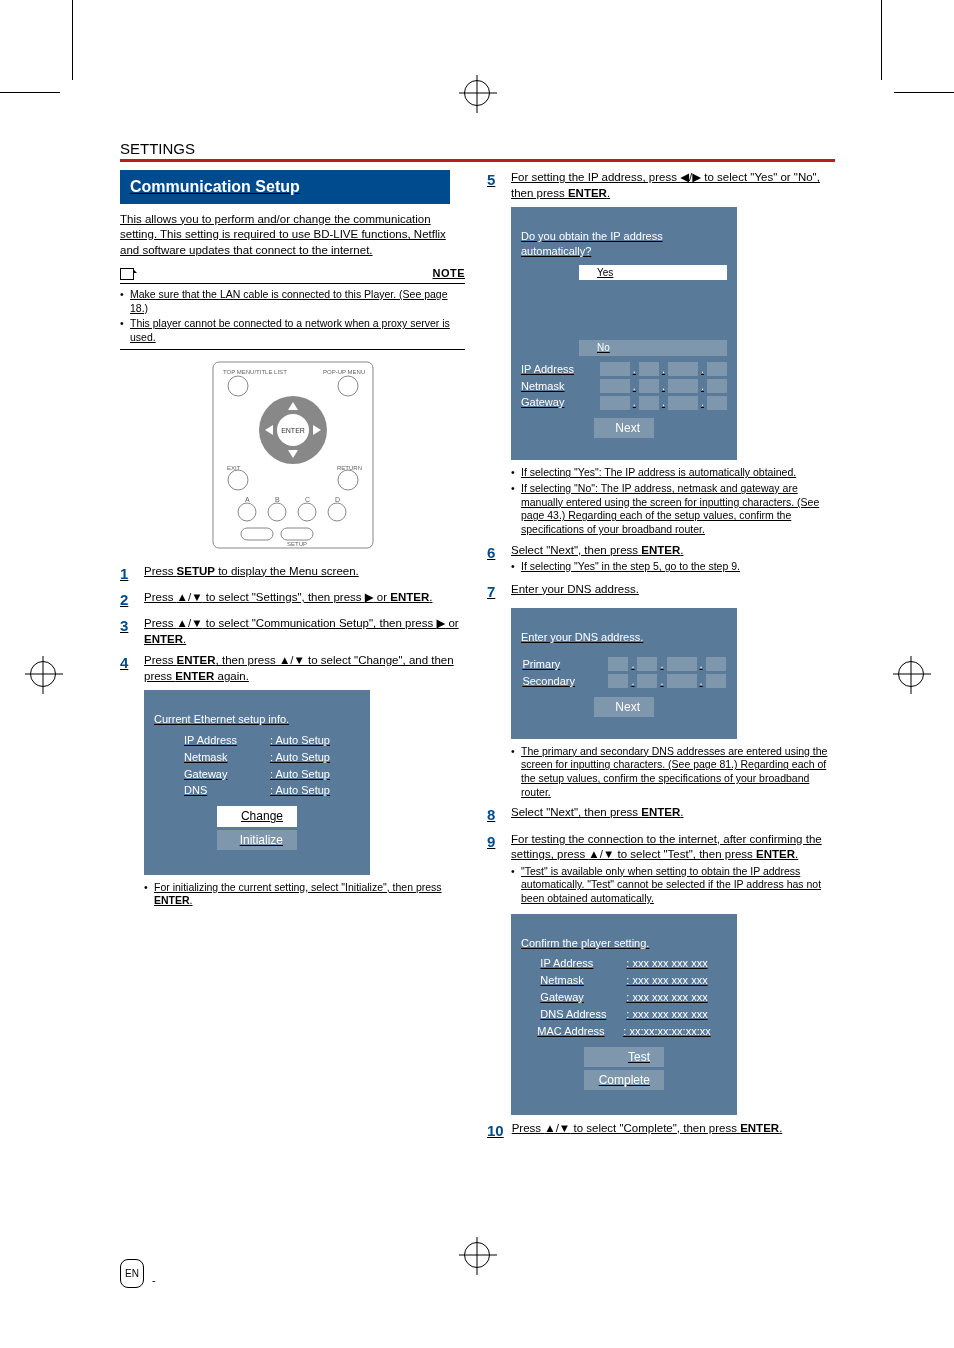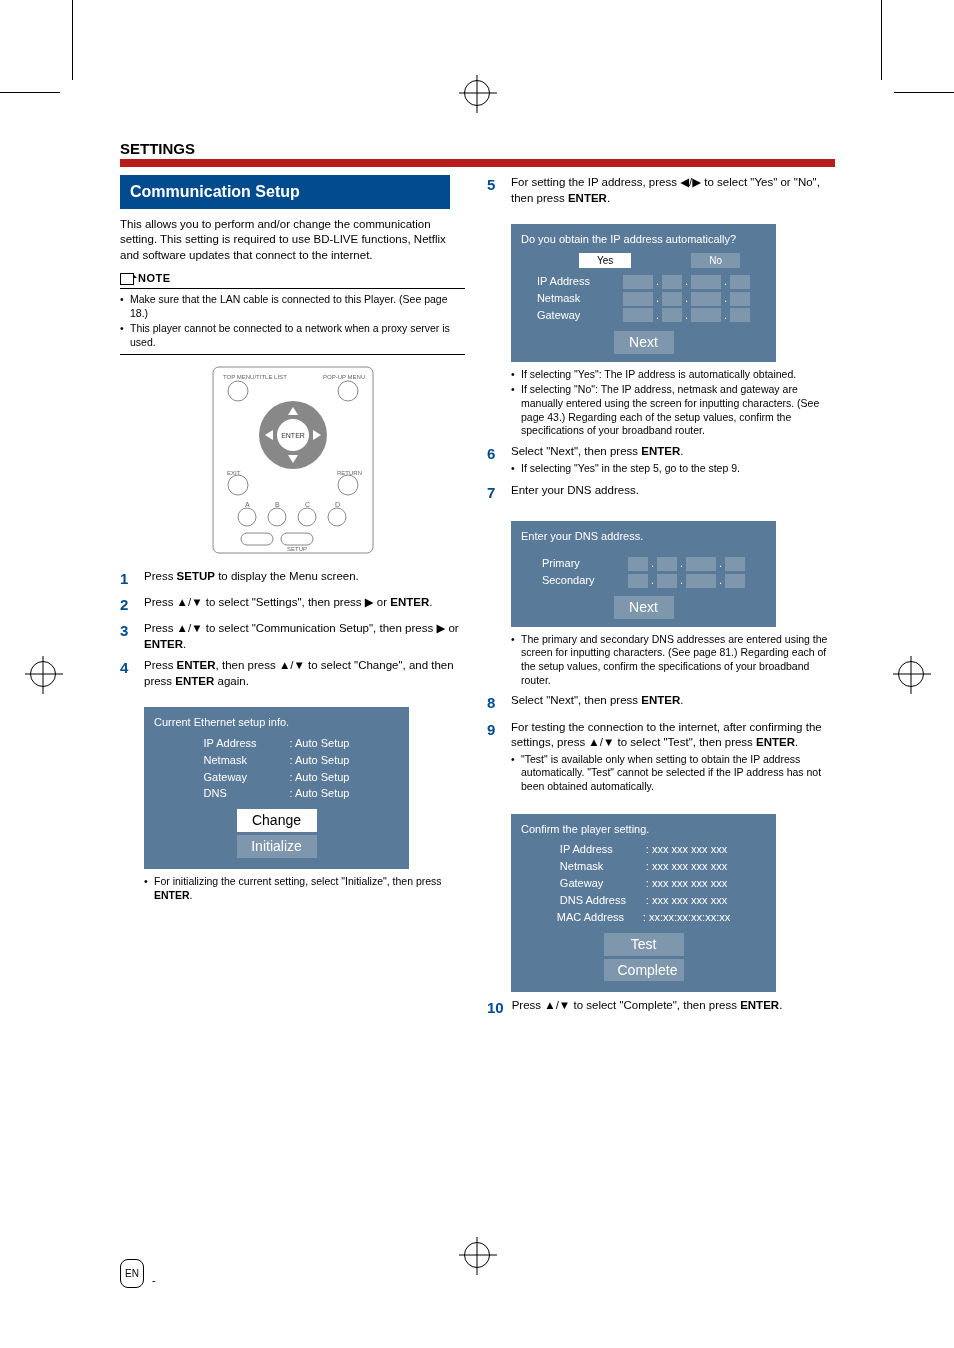--- a/index.html
+++ b/index.html
@@ -33,50 +33,52 @@
   .reg-right { top: 50%; right: 30px; transform: translateY(-50%); }
 
   .page {
     position: absolute;
     top: 140px;
     left: 120px;
     width: 715px;
   }
   .section-title {
     font-size: 15px;
-    font-weight: bold;
-    border-bottom: 8px solid #b91c1c;
+    font-weight: normal;
+    border-bottom: 3px solid #b91c1c;
     padding-bottom: 2px;
     margin-bottom: 8px;
   }
   .banner {
     background: #004b8d;
     color: #fff;
     font-weight: bold;
     font-size: 16px;
     padding: 6px 10px;
     margin-bottom: 8px;
     width: 330px;
   }
   .columns {
     display: flex;
     gap: 22px;
   }
   .col {
     width: 345px;
     font-size: 11.5px;
     line-height: 1.35;
+    text-decoration: underline;
   }
   .para { margin-bottom: 8px; }
   .note-head {
     display: flex;
     align-items: center;
     gap: 4px;
     margin-top: 8px;
     margin-bottom: 0;
+    justify-content: space-between;
   }
   .note-icon { width: 14px; height: 12px; border: 1px solid #000; position:relative; }
   .note-icon::after{content:"";position:absolute;top:0;right:-4px;width:0;height:0;border-left:4px solid #000;border-top:4px solid transparent;}
   .note-label { font-weight: bold; font-size: 11px; letter-spacing: .5px;}
   .rule { border-top:1px solid #000; margin-top:2px; }
   .bullets { list-style: none; padding-left: 0; margin-top:4px; }
   .bullets li { position: relative; padding-left: 10px; margin-bottom: 2px; font-size: 10.5px; line-height:1.3;}
   .bullets li::before { content:"•"; position:absolute; left:0; }
   .subdash { padding-left: 18px; position:relative; font-size:10.5px;}
   .subdash::before{content:"–"; position:absolute; left:8px;}
@@ -90,41 +92,41 @@
   .step { display:flex; gap:8px; margin-bottom:6px; }
   .step-num { color:#004b8d; font-weight:bold; font-size:15px; min-width:16px; }
   .step-body { flex:1; font-size:11.5px; line-height:1.35; }
   .step-body b { font-weight:bold; }
   .arrow { font-family: Arial; }
 
   .panel {
     background: #5a7a99;
     color: #fff;
     font-size: 11px;
-    padding: 8px 10px;
-    margin: 18px 0 6px 24px;
-    width: 265px;
+    padding: 22px 10px;
+    margin: 6px 0 6px 24px;
+    width: 226px;
   }
   .panel-title { margin-bottom:6px; font-size:11px;}
   .panel-row { display:flex; gap:8px; margin-bottom:2px; align-items:center;justify-content:center;}
   .panel-label { width:78px; }
   .ip-field { display:inline-flex; align-items:center; gap:3px;}
   .ip-seg { background:#7e97ad; width:30px; height:14px; display:inline-block;}
   .ip-seg.short{width:20px;}
   .ip-dot{color:#fff;}
   .panel-btn-row{ text-align:center; margin-top:8px;}
   .panel-btn {
-    background:#fff; color:#000; font-size:14px;
-    padding:2px 14px; display:inline-block; min-width:60px; text-align:center;
+    background:#fff; color:#000; font-size:12px;
+    padding:2px 14px; display:inline-block; min-width:60px; text-align:right;
   }
   .panel-btn.dark{ background:#7e97ad; color:#fff;}
   .panel-btn + .panel-btn{ margin-top:0;}
   .btn-stack .panel-btn{ display:block; margin:0 auto 3px; width:80px;}
 
-  .yn-row{ display:flex; gap:60px; padding-left:58px; margin-bottom:6px;}
+  .yn-row{ display:flex; gap:60px; padding-left:58px; margin-bottom:6px;flex-direction:column;}
   .yn-btn{ background:#fff;color:#000;font-size:10px;padding:1px 18px;}
   .yn-btn.off{ background:#7e97ad;color:#fff;}
 
   .sub-bullets { list-style:none; padding-left:0; margin:4px 0 6px 24px;}
   .sub-bullets li{ position:relative; padding-left:10px; font-size:10.5px; line-height:1.3; margin-bottom:2px;}
   .sub-bullets li::before{content:"•";position:absolute;left:0;}
 
   .footer-en {
     position:absolute;
     left: 120px;

